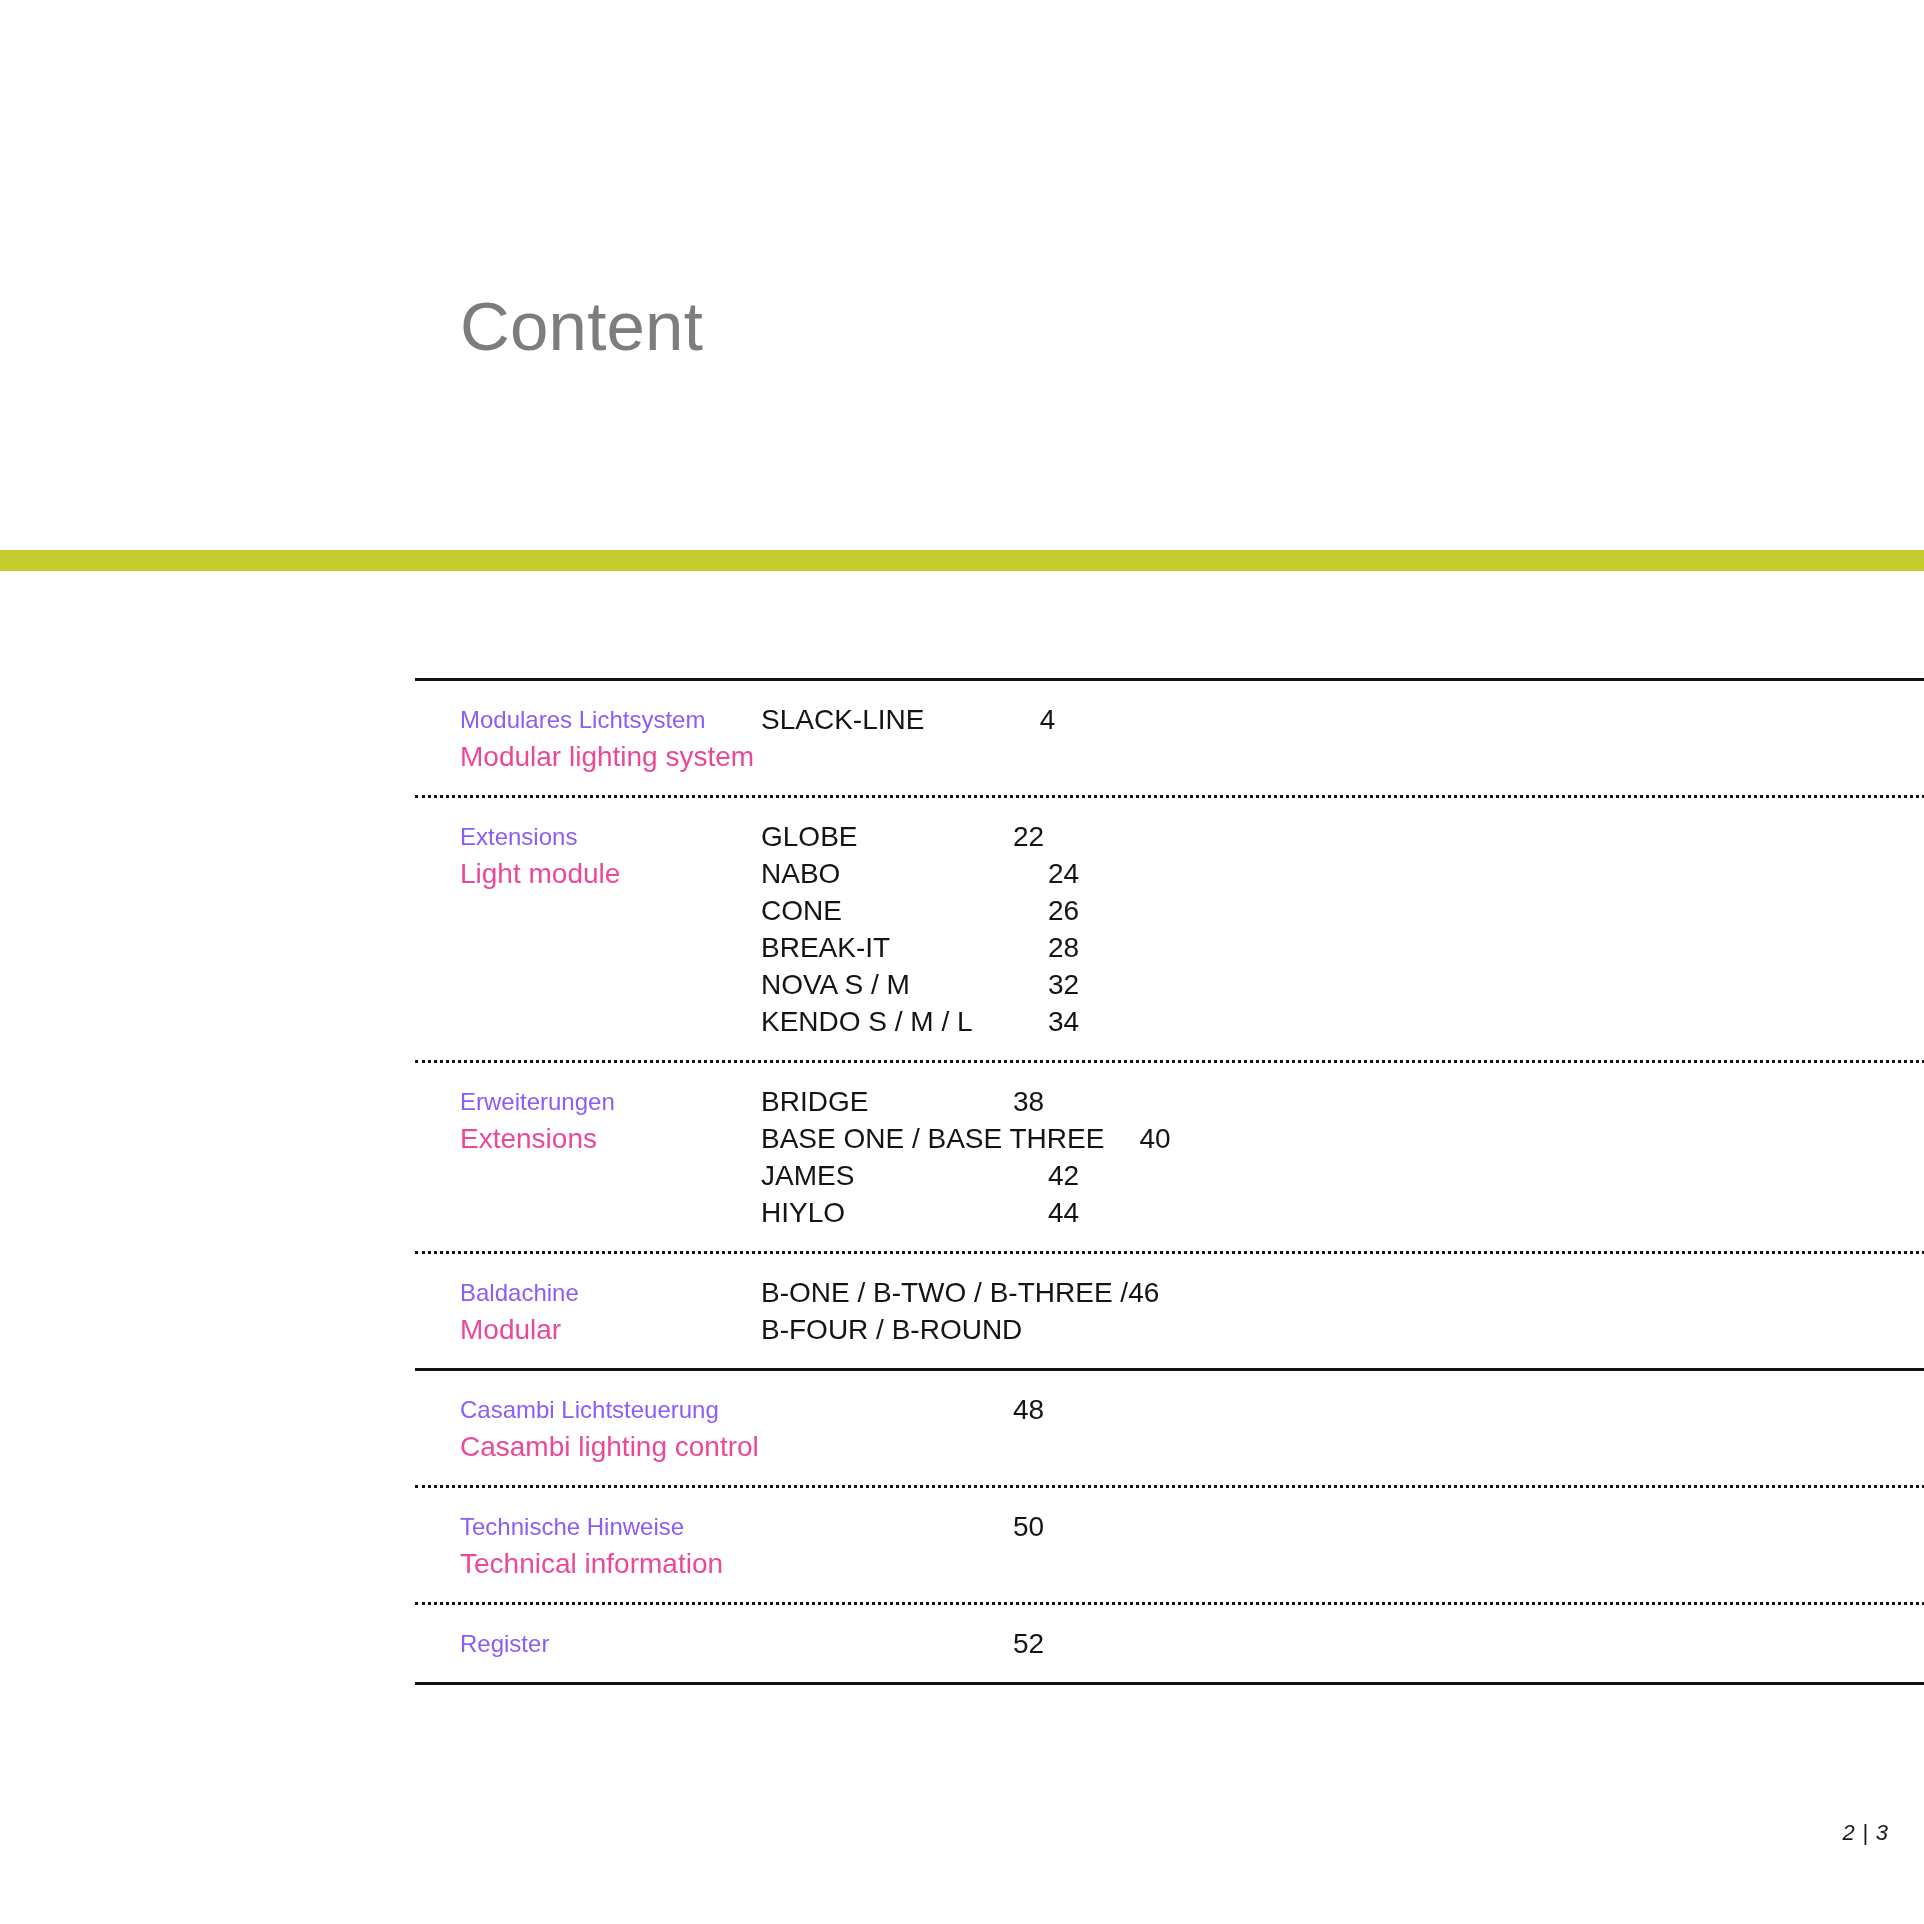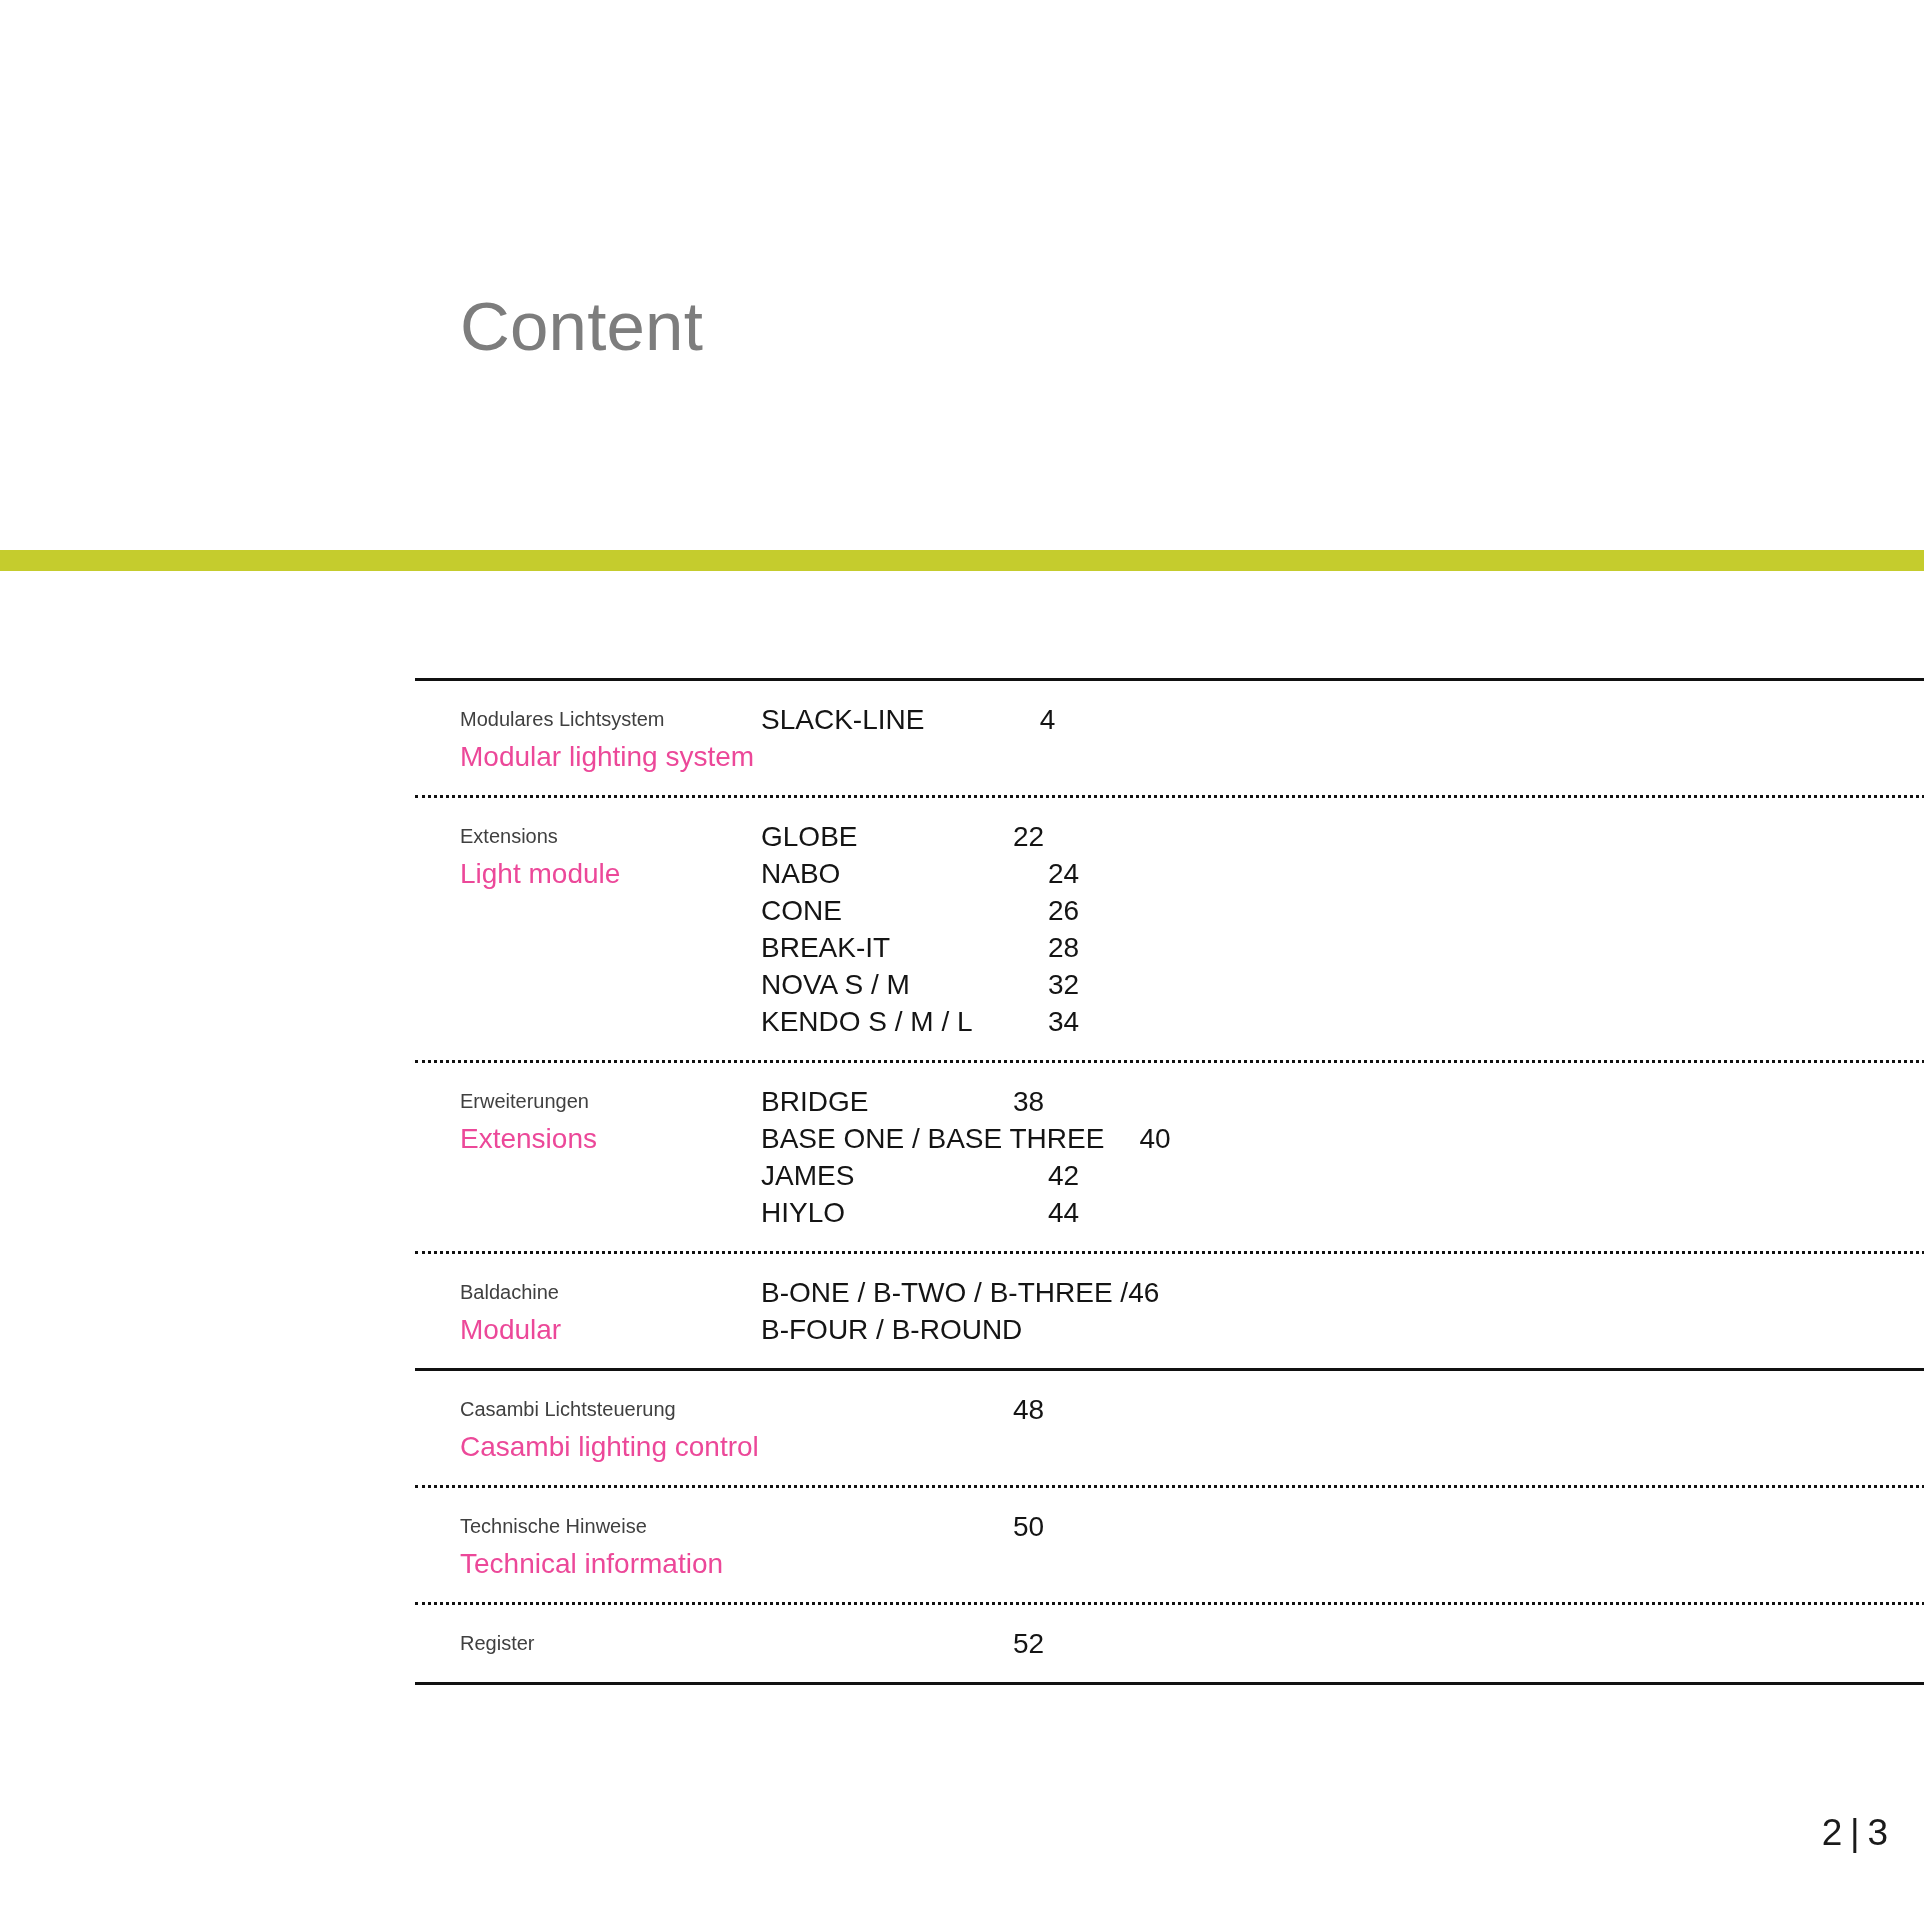--- a/index.html
+++ b/index.html
@@ -76,23 +76,23 @@
     box-sizing: border-box;
   }
   .col-left {
     width: 301px;
     flex: 0 0 301px;
   }
   .col-pages {
     flex: 1 1 auto;
   }
   .label-de {
-    font-size: 20px;
+    font-size: 24px;
     line-height: 37px;
-    color: #404040;
+    color: #8b5cf6;
     white-space: nowrap;
   }
   .label-en {
     font-size: 28px;
     line-height: 37px;
     color: #ec4899;
     white-space: nowrap;
   }
   .item-line {
     display: flex;
@@ -112,24 +112,25 @@
     width: 69px;
     text-align: center;
   }
   .mid-stack .item-line + .item-line { margin-top: 0; gap: 35px; }
 
   
   .folio {
     position: absolute;
     right: 36px;
     top: 1815px;
-    font-size: 37px;
+    font-size: 22px;
     line-height: 35px;
     color: #1a1a1a;
     white-space: nowrap;
+    font-style: italic;
   }
   .folio .bar {
     display: inline-block;
     margin: 0 7.7px;
     color: #1a1a1a;
   }
 </style>
 </head>
 <body>
 

